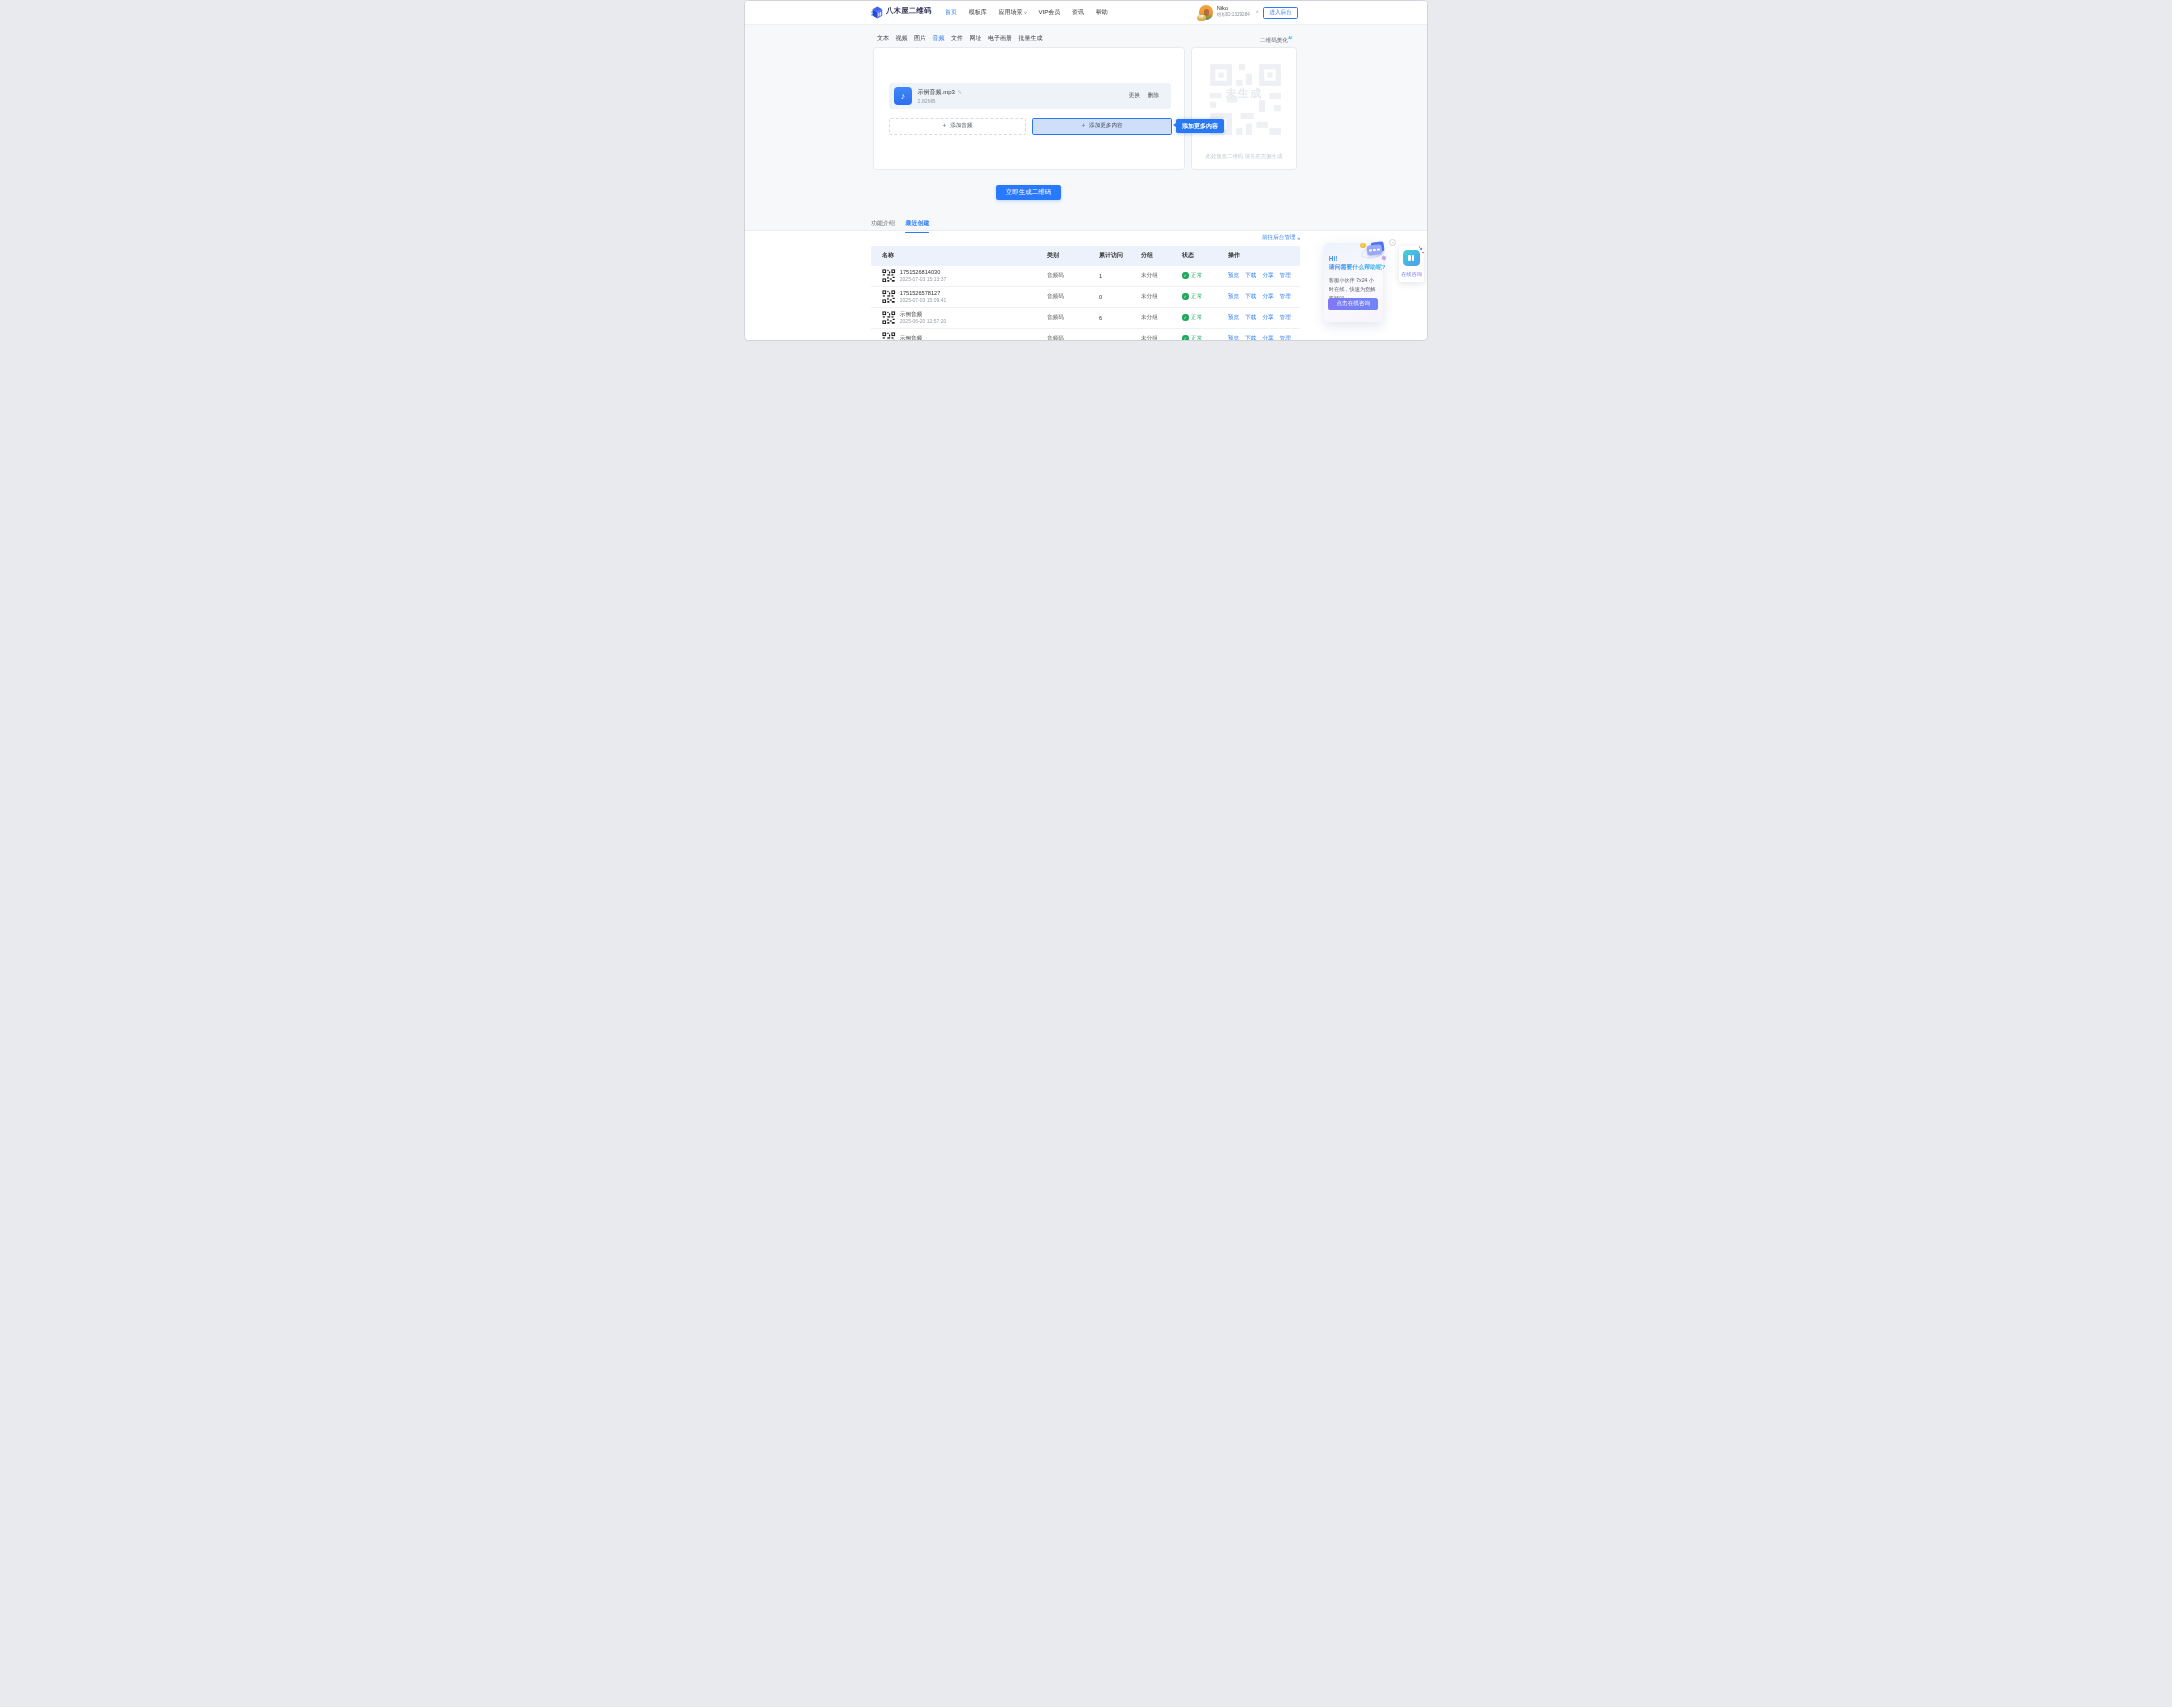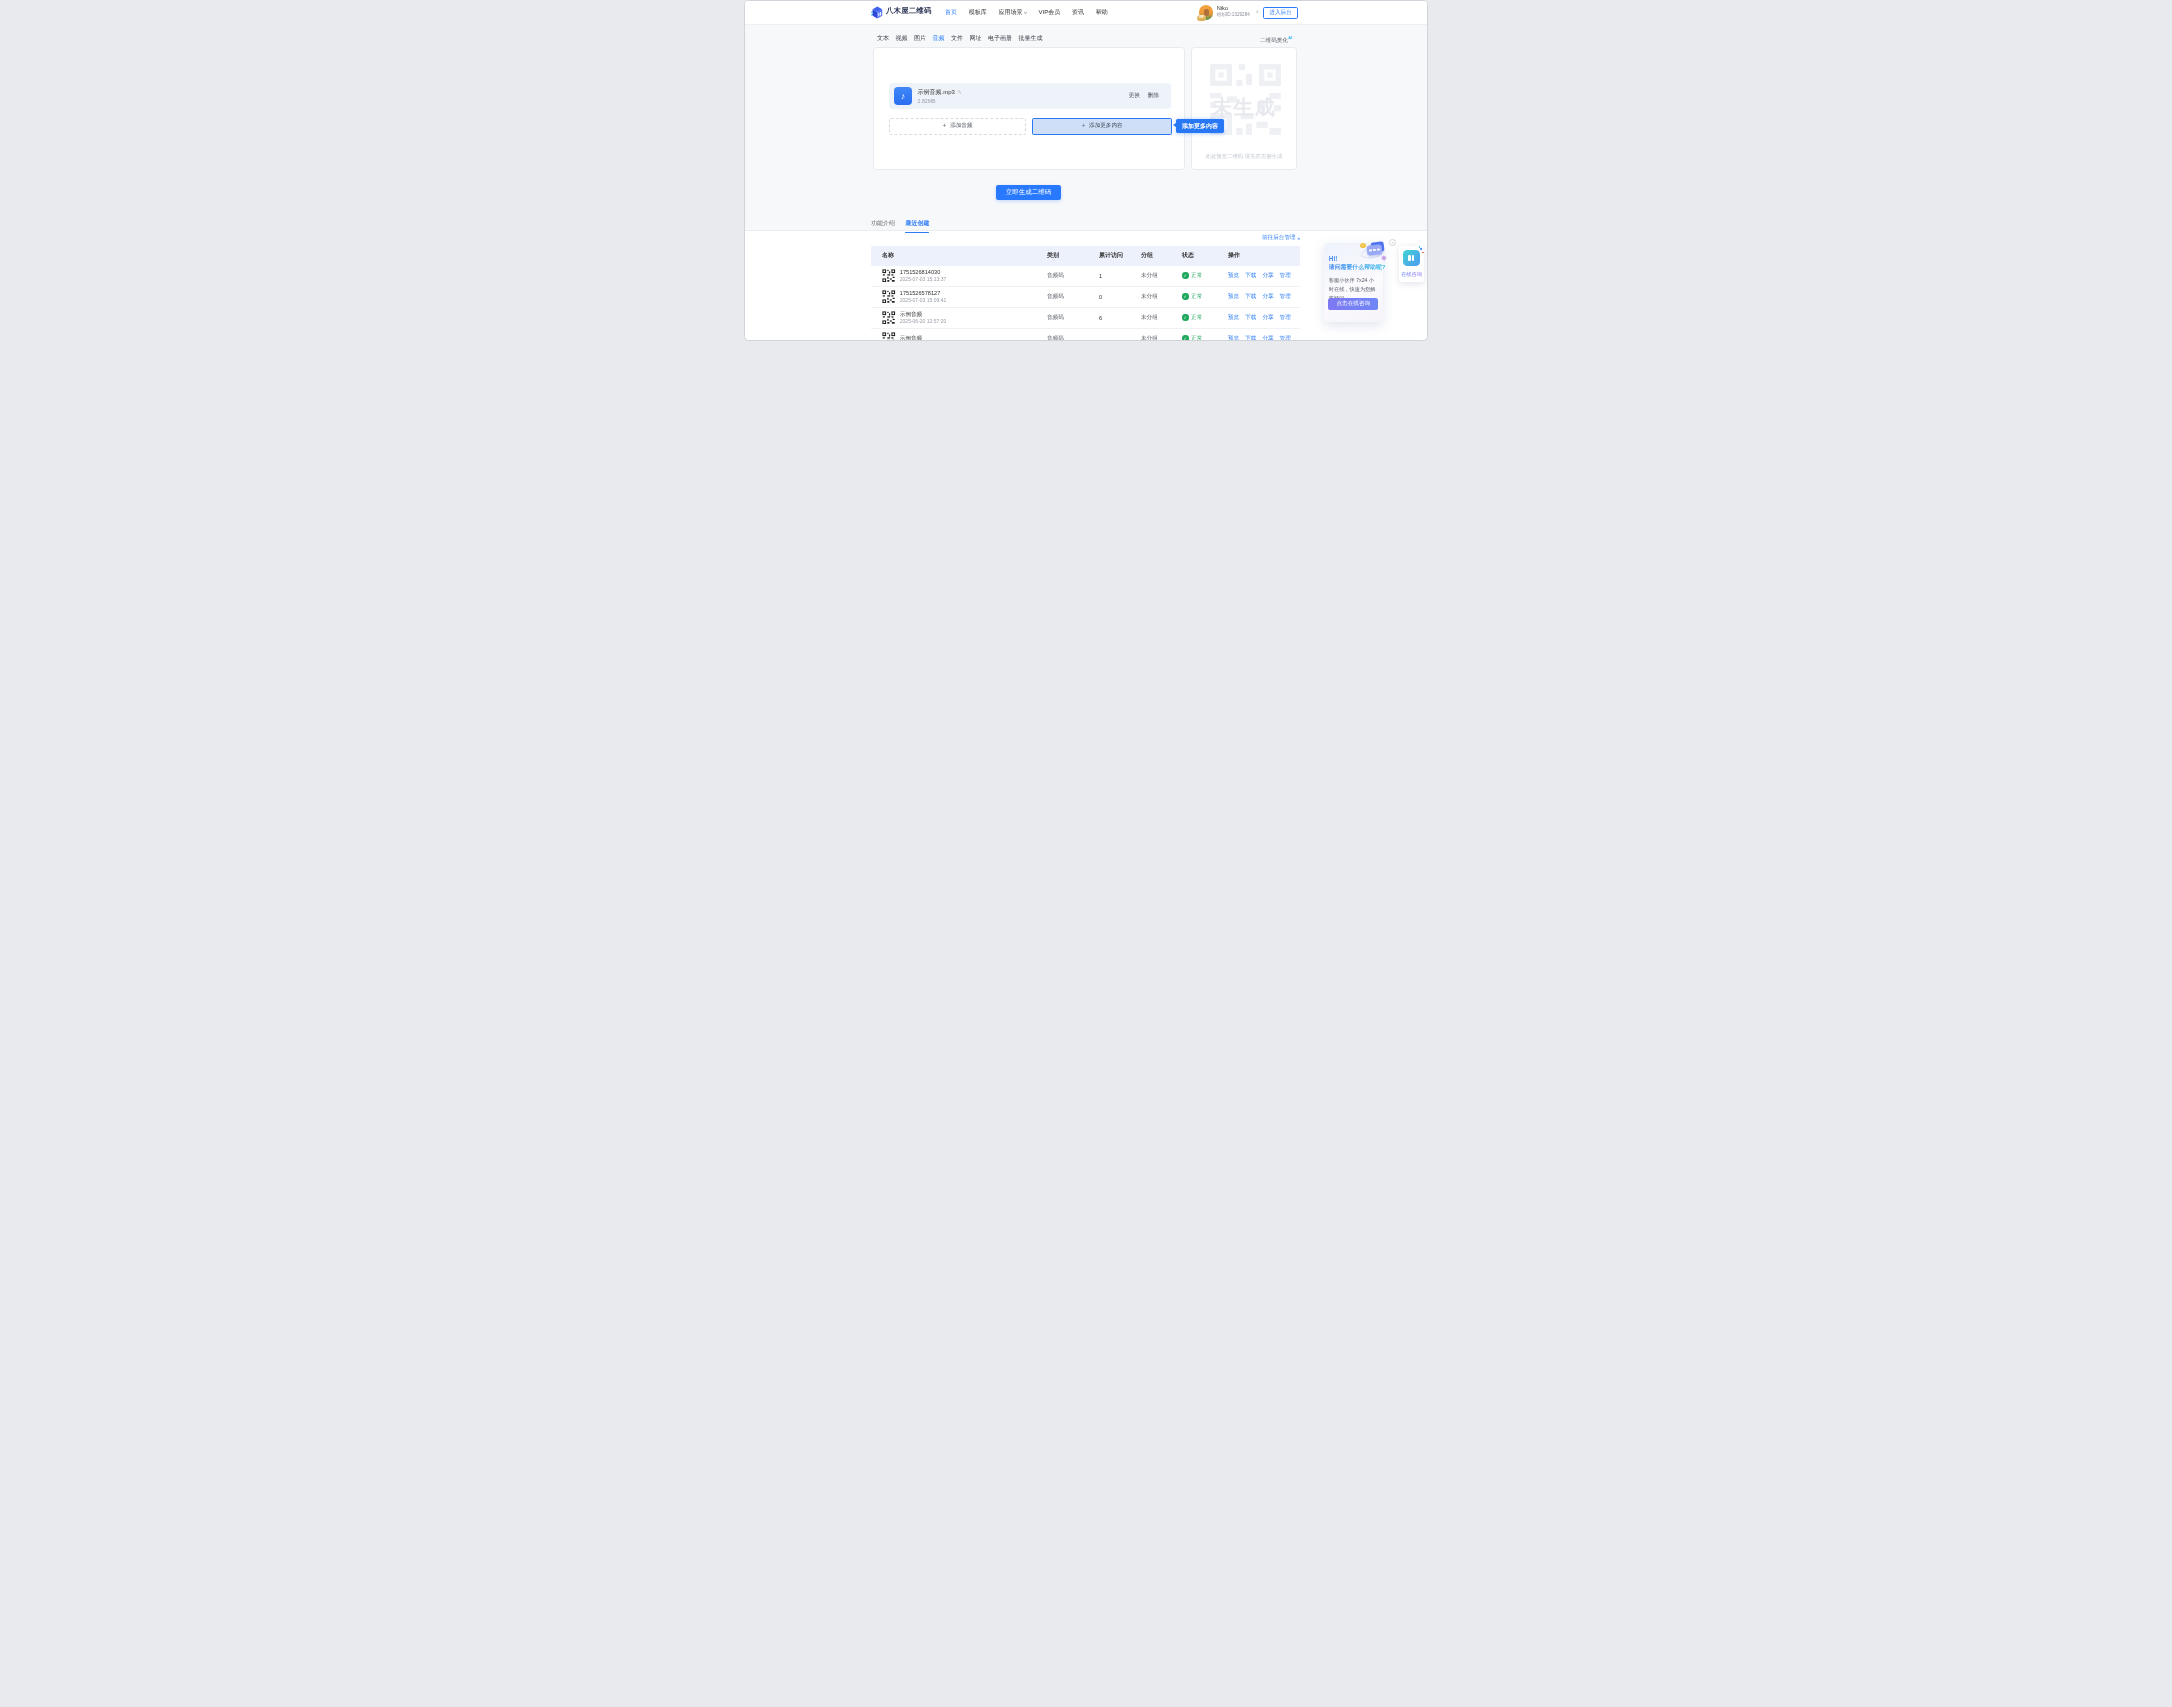--- a/index.html
+++ b/index.html
@@ -49,21 +49,21 @@
   .add-row{ position:absolute; left:15px; top:70px; width:282px; height:16.5px; }
   .add-audio{ position:absolute; left:0; top:0; width:137px; height:16.5px; border:0.4px dashed #d8dbe2; border-radius:1.7px; background:#fff; display:flex; align-items:center; justify-content:center; gap:3.9px; font-size:5.6px; color:#494f59; cursor:pointer; }
   .add-more{ position:absolute; left:143px; top:0; width:140px; height:16.5px; border:0.7px solid #2878f6; border-radius:1.7px; background:#cfdff8; display:flex; align-items:center; justify-content:center; gap:3.9px; font-size:5.6px; color:#3c4350; cursor:pointer; }
   .plus{ font-size:6.5px; color:#6b7077; line-height:1; }
   .tooltip{ position:absolute; left:431px; top:118px; height:14px; padding:0 6px; background:#2878f6; border-radius:1.7px; color:#fff; font-size:6px; font-weight:bold; line-height:14px; z-index:3; box-shadow:0 0.9px 3.5px rgba(40,120,246,.35);}
   .tooltip::before{ content:""; position:absolute; left:-2.6px; top:4.3px; border-top:2.6px solid transparent; border-bottom:2.6px solid transparent; border-right:3px solid #2878f6; }
 
   
   .preview-panel{ position:absolute; left:446px; top:46px; width:106px; height:123px; background:#fff; border:0.4px solid #e7eaef; border-radius:3.5px; z-index:2;}
   .qr-ph{ position:absolute; left:12px; top:10.4px; }
-  .qr-ph-text{ position:absolute; left:0; right:0; top:38px; text-align:center; font-size:20px; font-weight:600; color:#e7e9ee; letter-spacing:1.3px;margin-top:8px;}
+  .qr-ph-text{ position:absolute; left:0; right:0; top:38px; text-align:center; font-size:11px; font-weight:600; color:#e7e9ee; letter-spacing:1.3px;}
   .preview-hint{ position:absolute; left:0; right:0; top:105px; text-align:center; font-size:5.4px; color:#c3c8d0; }
 
   .generate-btn{ position:absolute; left:251px; top:184px; width:65px; height:15px; background:#2979ff; border:none; border-radius:2.2px; color:#fff; font-size:6.5px; display:flex; align-items:center; justify-content:center; cursor:pointer; z-index:2; box-shadow:0 1.3px 3.5px rgba(41,121,255,.25);}
 
   
   .section-tabs{ position:absolute; left:126px; top:218px; display:flex; gap:10.4px; font-size:6px; z-index:2;}
   .sec-tab{ color:#666; cursor:pointer; padding-bottom:5.2px; position:relative; }
   .sec-tab.active{ color:#2b7cf6; font-weight:bold; }
   .sec-tab.active::after{ content:""; position:absolute; left:0; right:0; bottom:0; height:1.5px; background:#2b7cf6; border-radius:0.9px;}
   .section-divider{ position:absolute; left:0; right:0; top:229px; height:0.4px; background:#ecedf0; }

